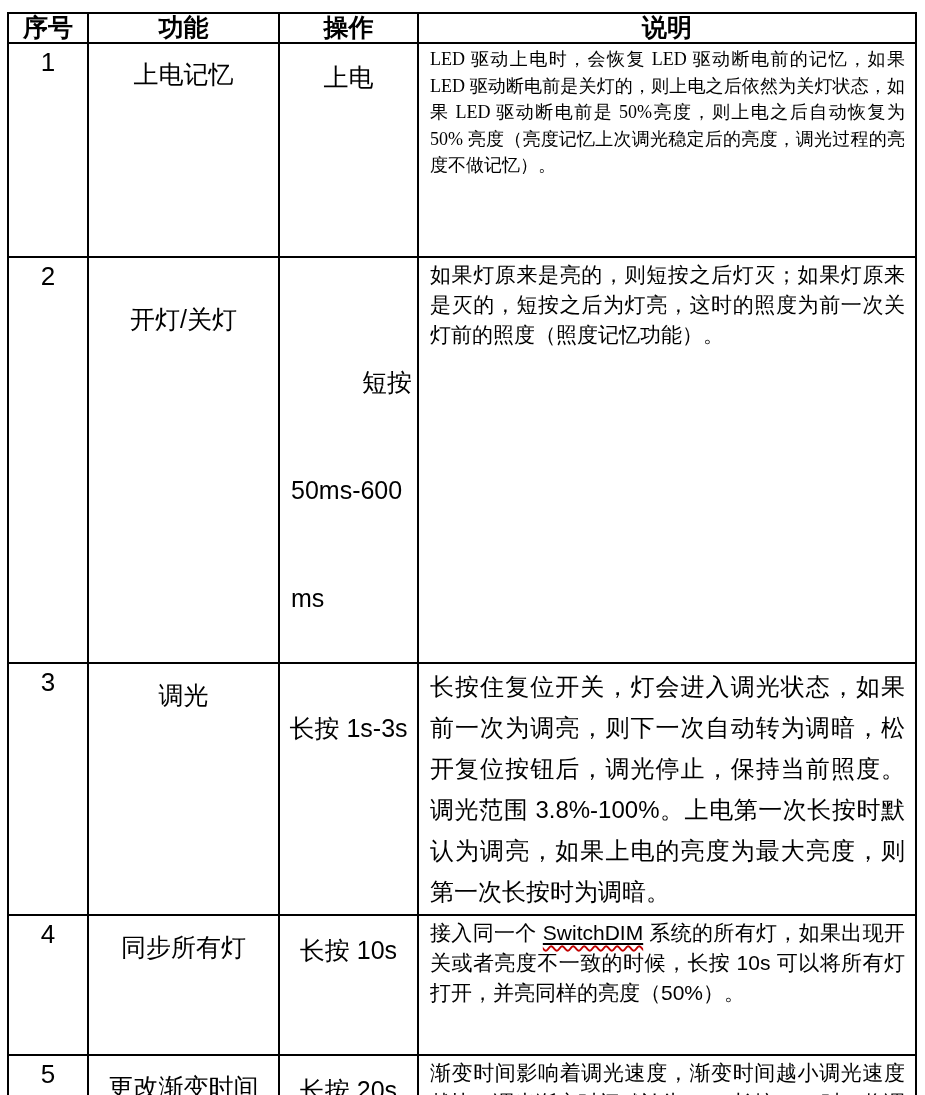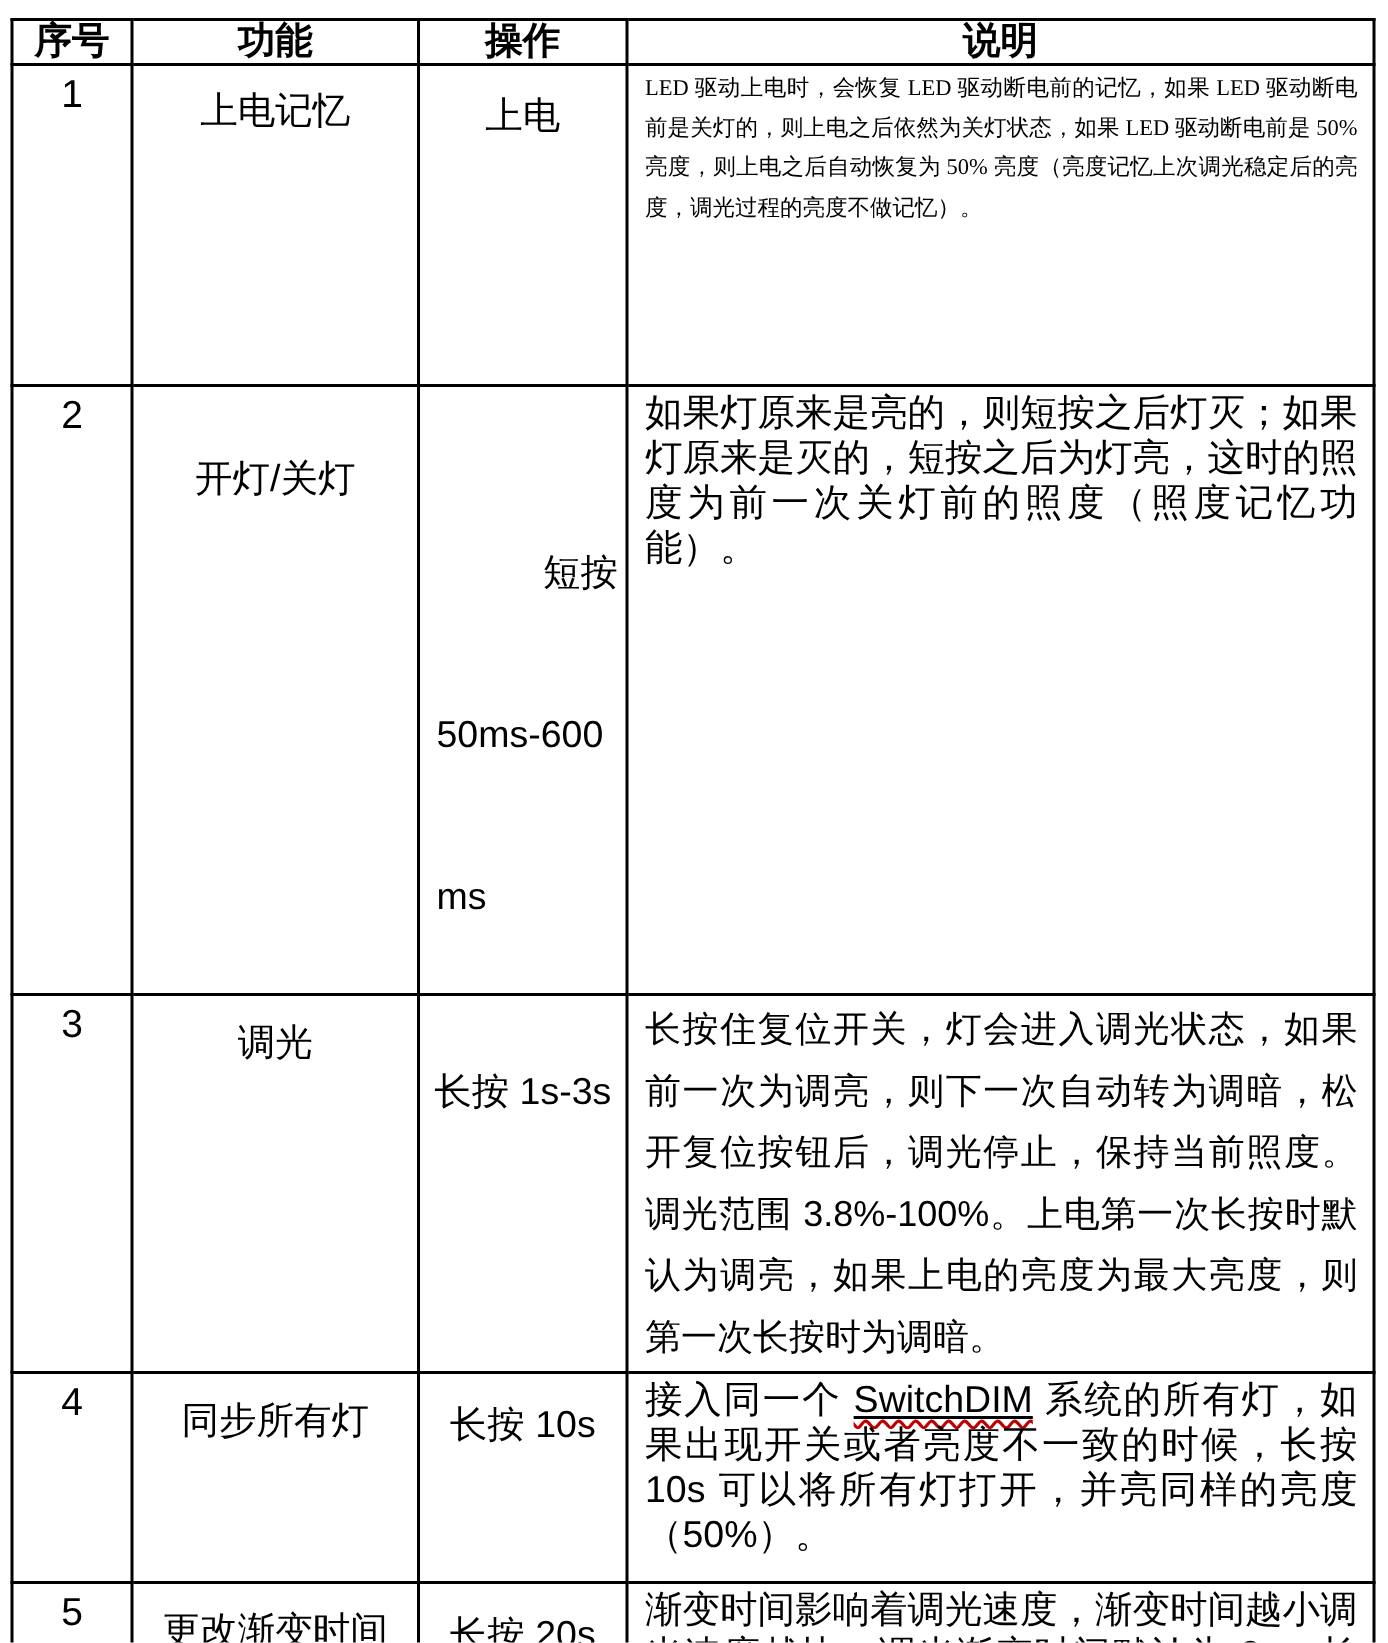--- a/index.html
+++ b/index.html
@@ -21,25 +21,25 @@
   td.no{font-size:26px;text-align:center;line-height:30px;padding-top:3px;}
   td.func{
     font-size:25px;text-align:center;line-height:30px;white-space:pre-line;
     padding:16px 13px;
   }
   td.op{
     font-size:25px;text-align:center;line-height:30px;white-space:pre-line;
     padding:19px 3px;
   }
   td.desc{
-    font-size:25px;line-height:30px;text-align:justify;text-justify:inter-ideograph;
+    font-size:21px;line-height:30px;text-align:justify;text-justify:inter-ideograph;
     padding:2px 10px 2px 11px;
   }
   tr.h-r1 td.desc{
-    font-family:"Liberation Serif",serif;font-size:15px;line-height:26.6px;
+    font-family:"Liberation Serif",serif;font-size:18px;line-height:26.6px;
   }
   tr.h-r1 td.func, tr.h-r1 td.op{font-family:"Liberation Serif",serif;}
   tr.h-r3 td.desc{font-size:24px;line-height:41px;}
   .opl{line-height:30px;font-size:25px;}
   .opl-r{text-align:right;padding-right:2px;}
   .opl-l{text-align:left;padding-left:8px;margin-top:48px;}
   .op-blank{height:30px;}
   .u{text-decoration:underline;text-underline-offset:3px;text-decoration-thickness:1.5px;}
   .spell{
     text-decoration:underline wavy #c00000;

